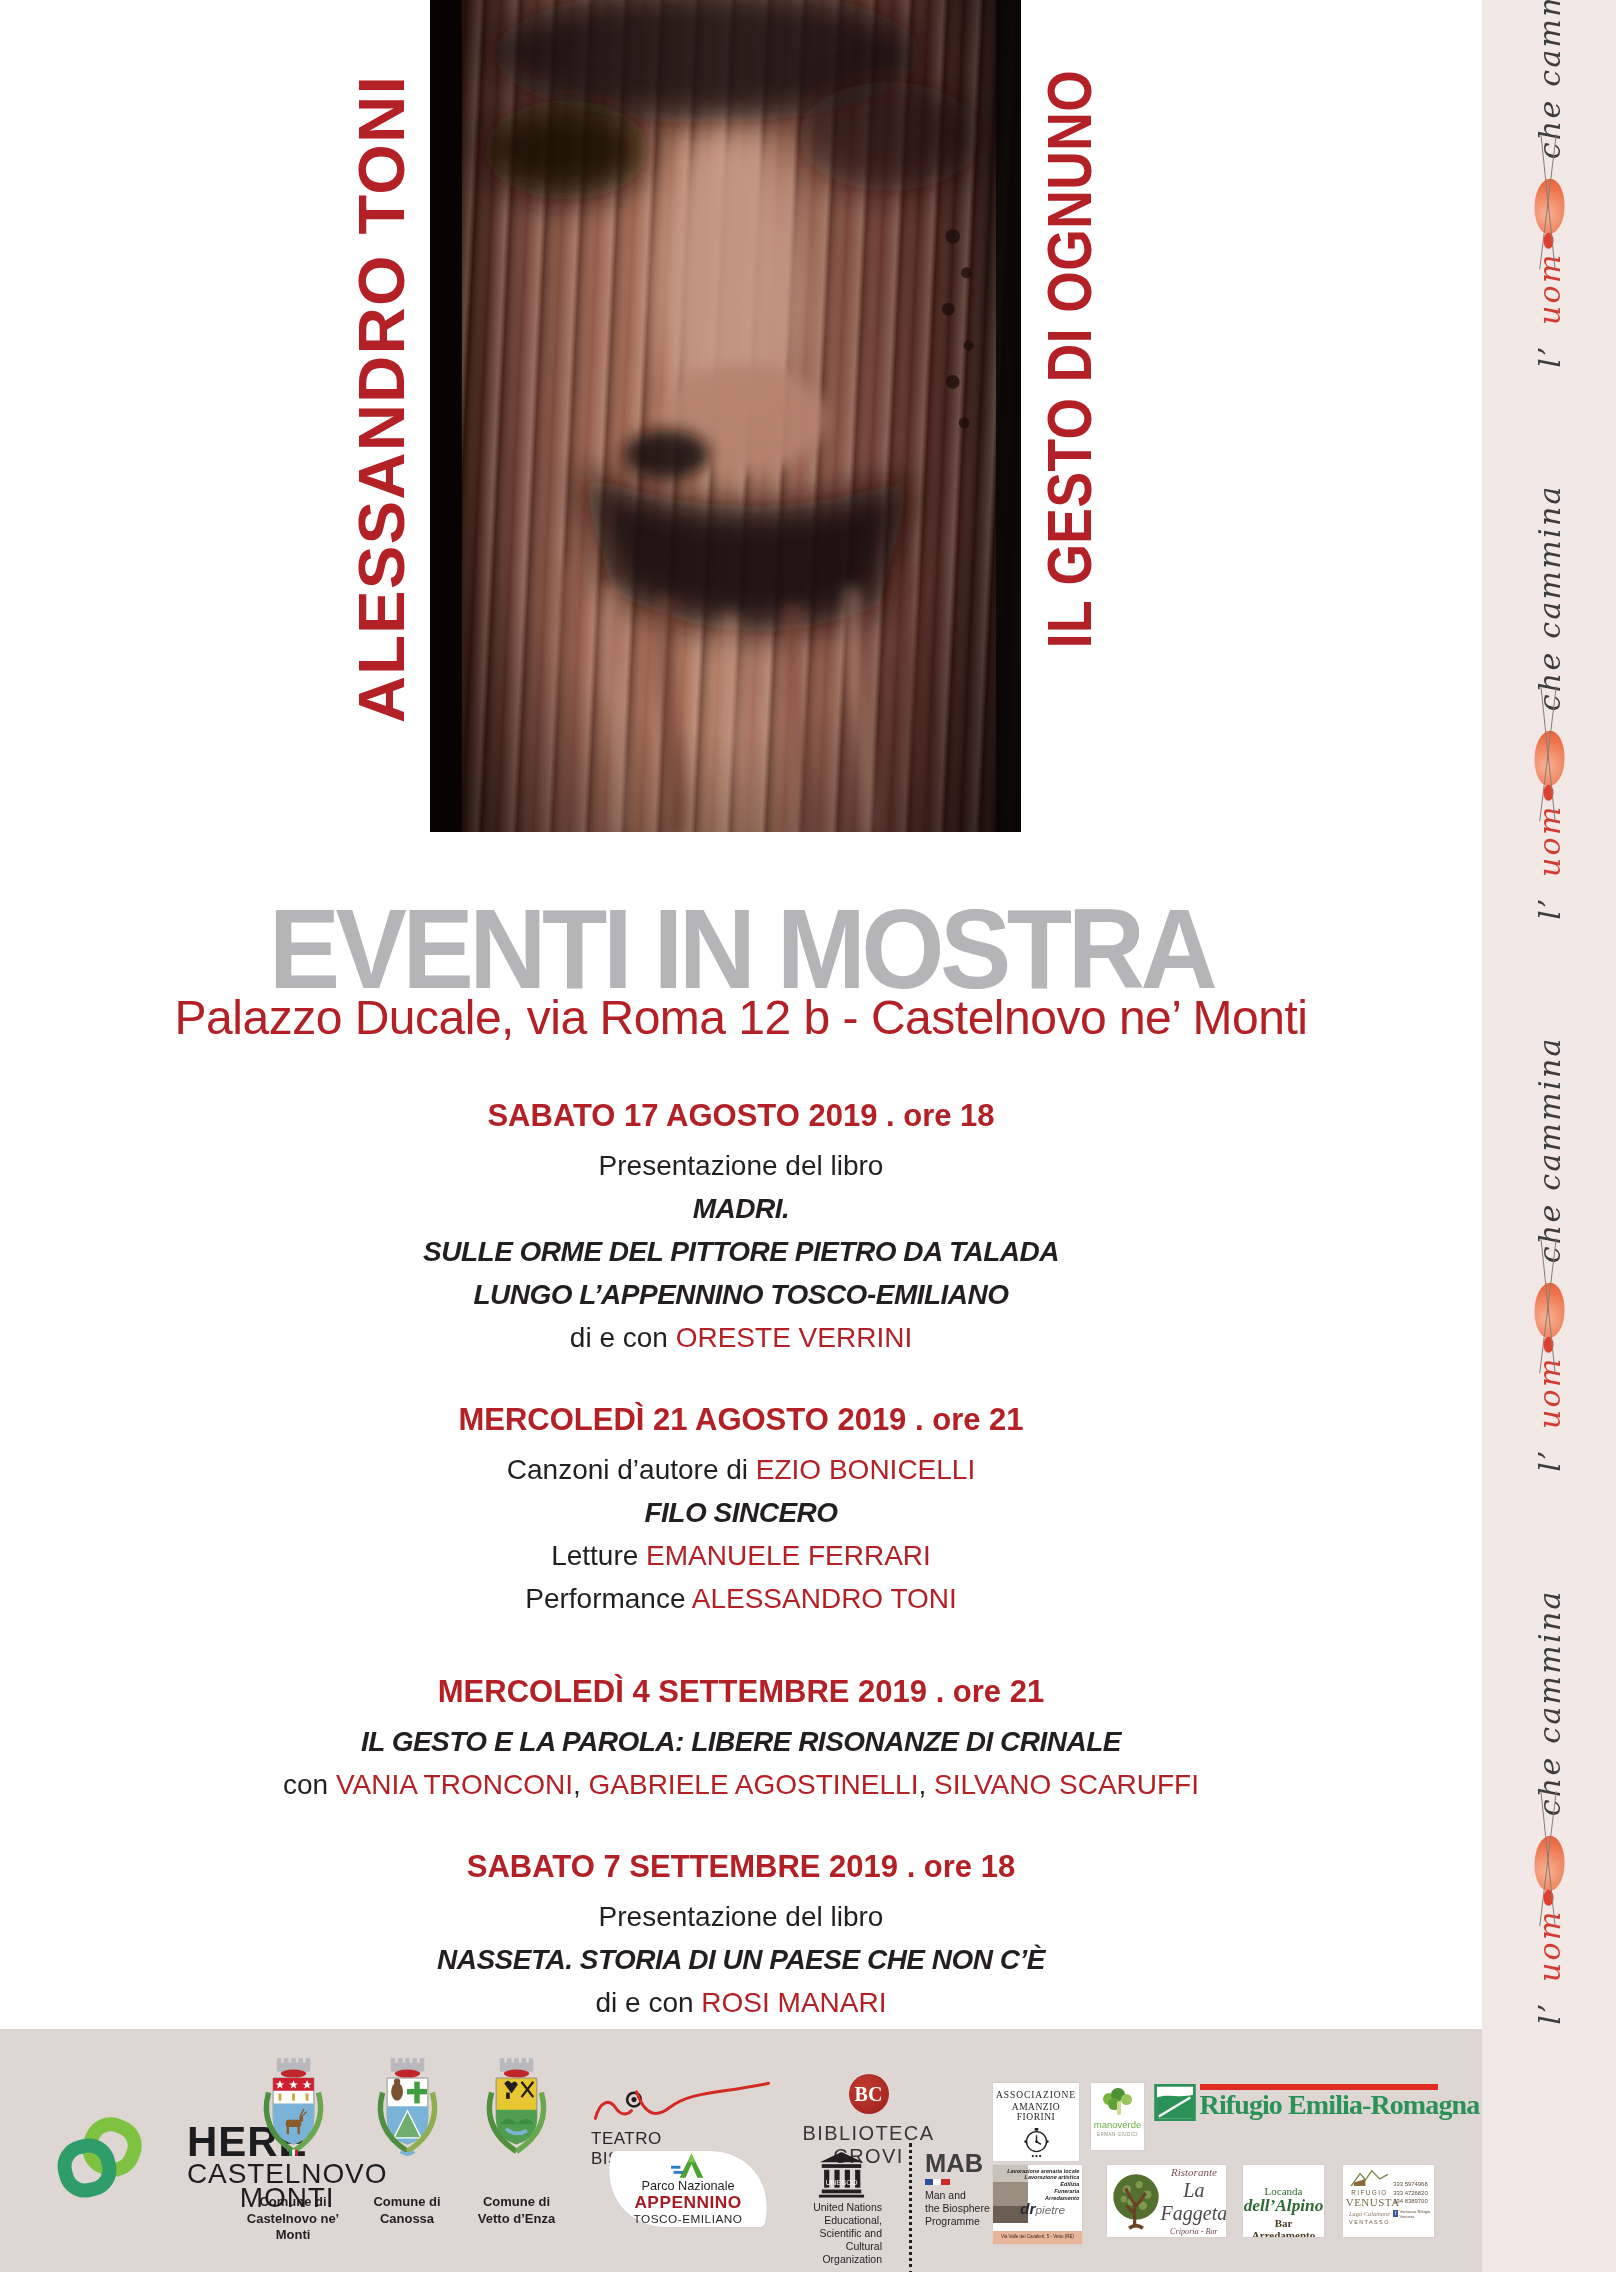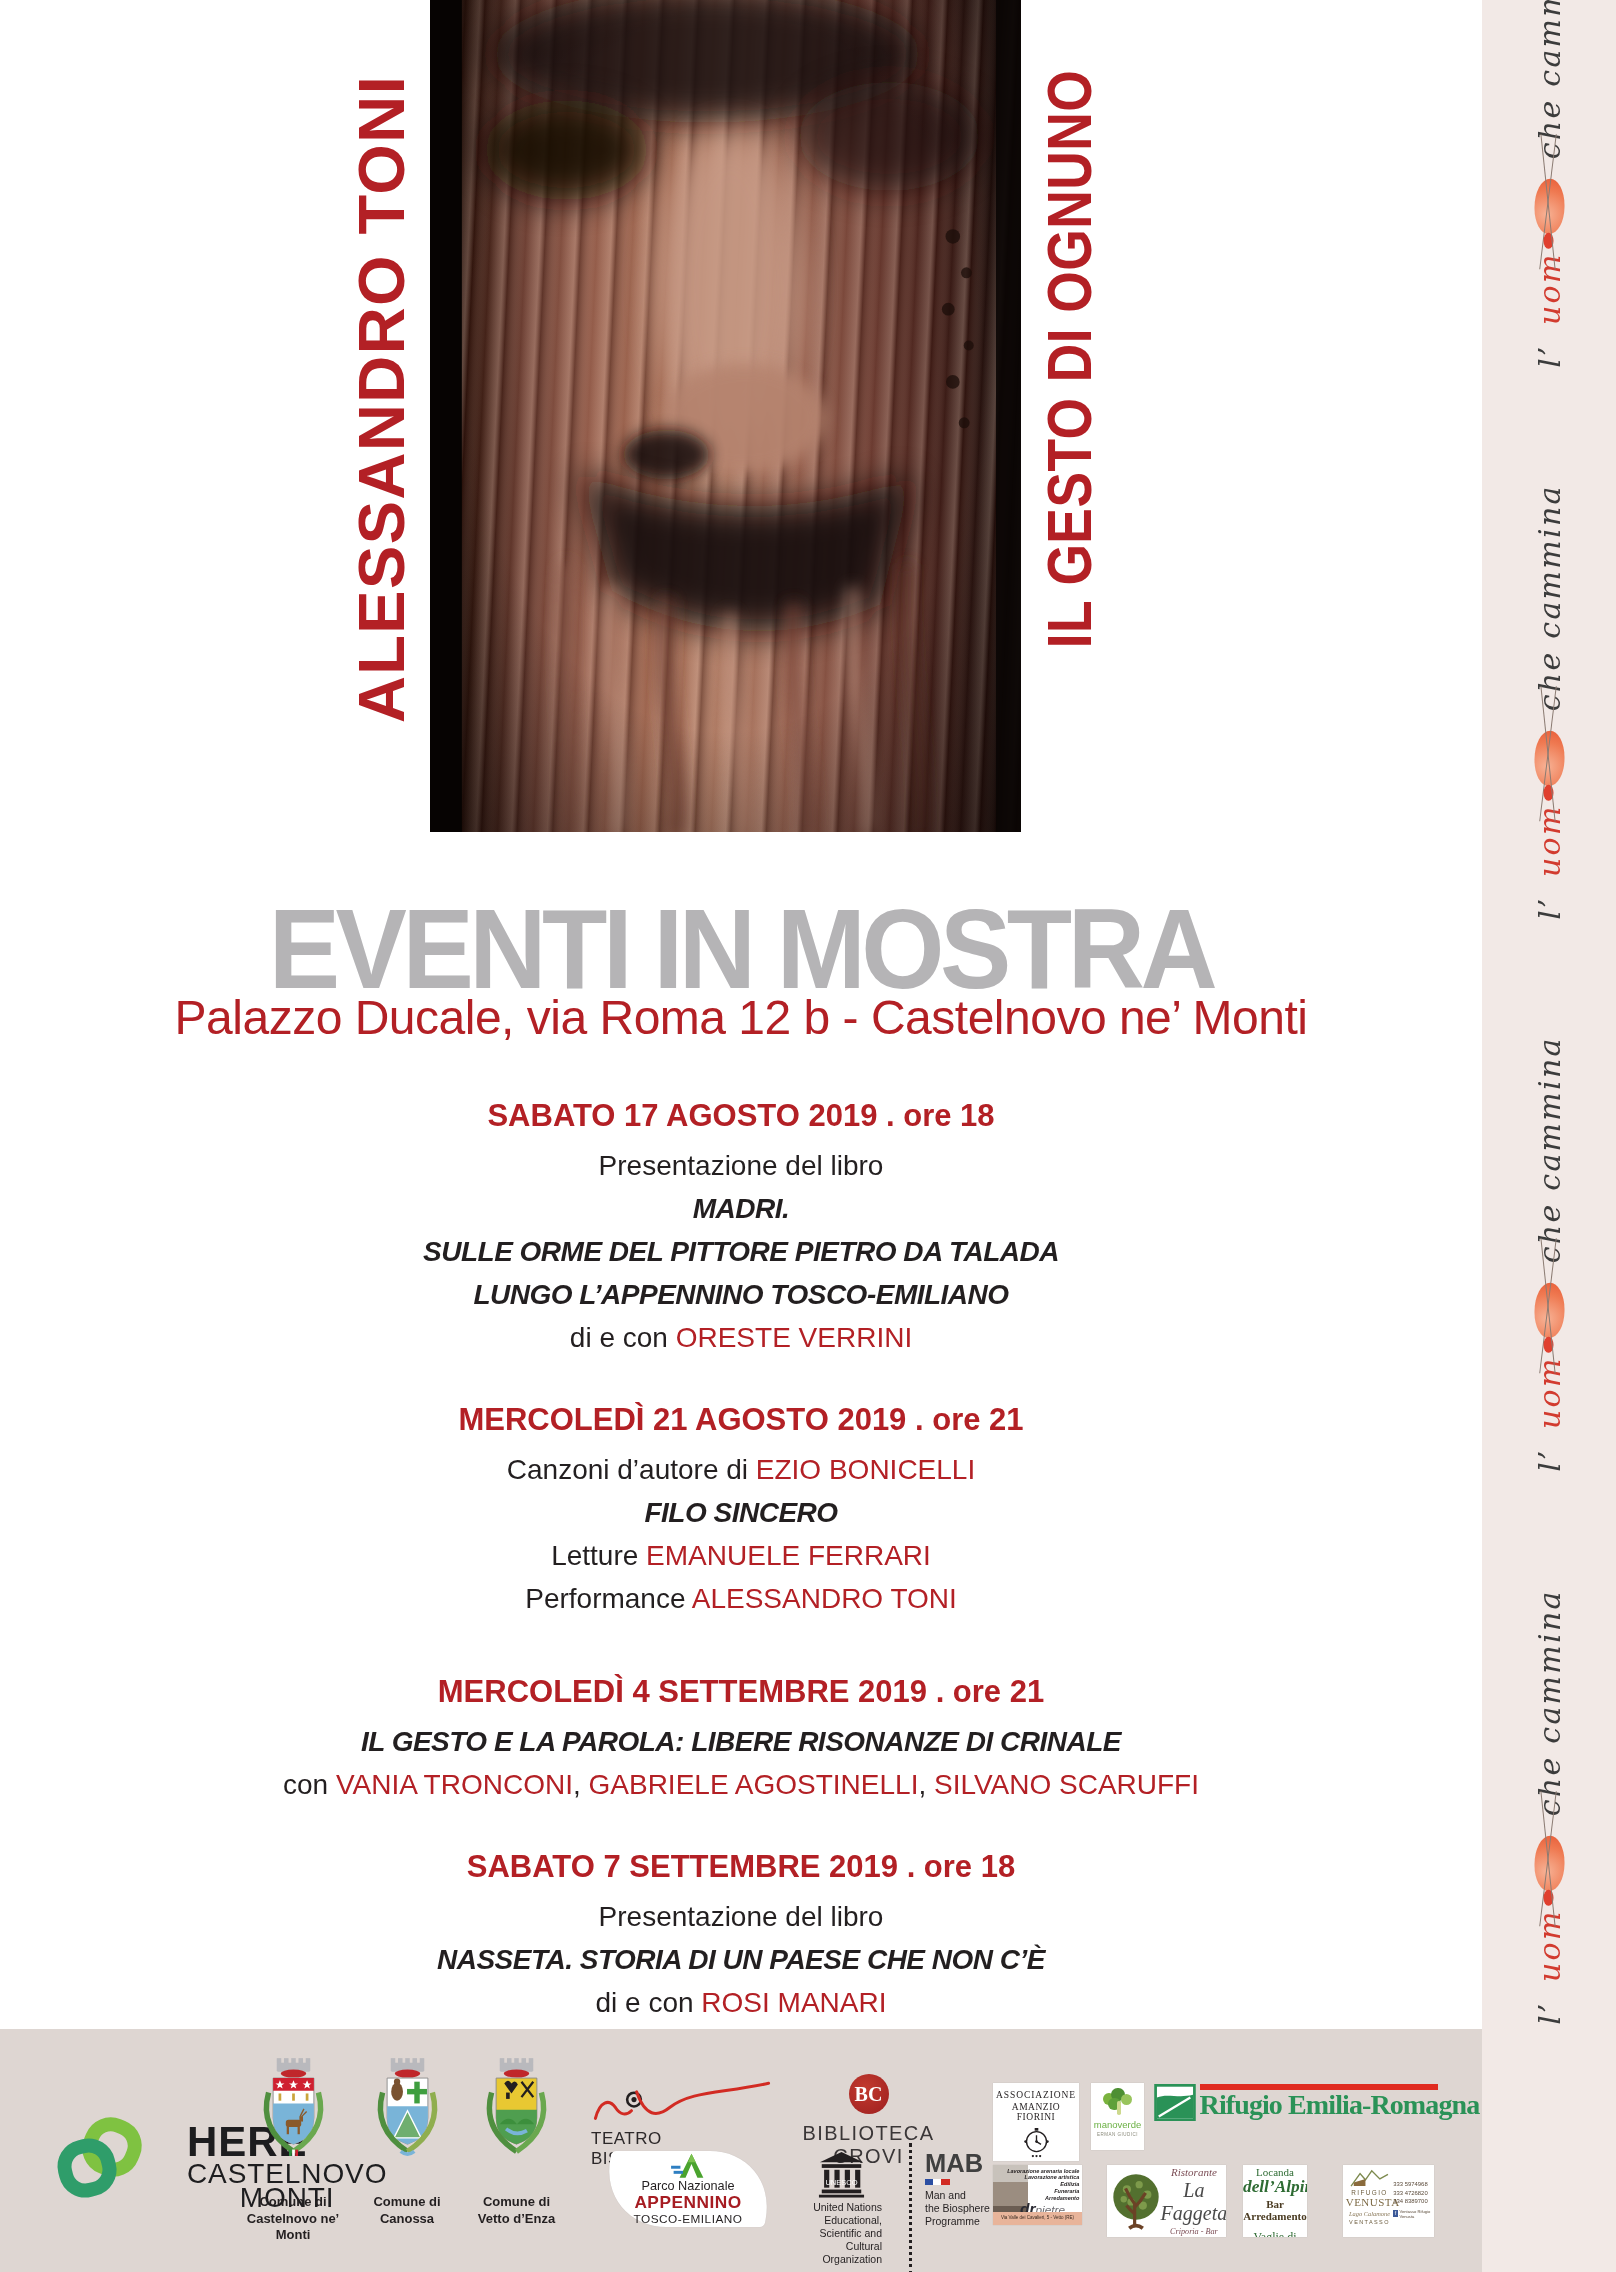--- a/index.html
+++ b/index.html
@@ -109,39 +109,39 @@
   .mv-name{font-size:9.5px;color:#6ab043;margin-top:2.7px;}
   .mv-sub{font-size:4.5px;color:#8a8a7a;letter-spacing:0.5px;margin-top:1.8px;}
 
   
   .regione{left:1154px;top:55px;display:flex;align-items:flex-start;gap:3.6px;}
   .re-right{display:flex;flex-direction:column;}
   .re-bar{width:238px;height:5.5px;background:#e02b20;}
   .re-text{font-family:"Liberation Serif",serif;font-weight:bold;font-size:28px;color:#2a9257;letter-spacing:-0.9px;line-height:28px;margin-top:1.8px;white-space:nowrap;}
 
   
-  .drpietre{left:993px;top:136px;width:89px;height:60px;font-style:italic;}
+  .drpietre{left:993px;top:136px;width:89px;height:79px;font-style:italic;}
   .dp-photo{position:absolute;left:0;top:0;width:35px;height:58px;
     background:linear-gradient(#c8c2bb 0 30%, #9b8d80 30% 70%, #6b5d52 70% 100%);}
   .dp-services{position:absolute;right:2.7px;top:2.7px;text-align:right;font-size:5.5px;font-weight:bold;line-height:6.8px;color:#231f20;}
   .dp-name{position:absolute;left:27px;top:35px;color:#2b2b33;}
   .dp-name b{font-size:15.5px;} .dp-name span{font-size:11.8px;color:#6b6b70;}
   .dp-addr{position:absolute;left:0;bottom:0;width:100%;height:12.7px;background:#e8b49a;
     font-size:4.5px;line-height:12.7px;text-align:center;color:#3a2a20;font-style:normal;}
 
   
   .faggeta{left:1107px;top:136px;width:119px;height:72px;display:flex;align-items:center;}
   .fg-tree{flex:0 0 auto;margin-left:3.6px;}
   .fg-text{flex:1;text-align:center;font-family:"Liberation Serif",serif;font-style:italic;}
   .fg1{font-size:11px;color:#7b4d55;}
   .fg2{font-size:20px;color:#4a4a4a;margin-top:0.9px;}
   .fg3{font-size:8.2px;color:#7b4d55;margin-top:2.7px;}
 
   
-  .alpino{left:1243px;top:136px;width:64px;height:72px;text-align:center;font-family:"Liberation Serif",serif;padding-top:1px;}
+  .alpino{left:1243px;top:136px;width:81px;height:72px;text-align:center;font-family:"Liberation Serif",serif;padding-top:20px;}
   .al1{font-size:11px;color:#2e6b33;}
   .al2{font-size:17.3px;font-style:italic;font-weight:bold;color:#2e6b33;line-height:18px;}
   .al3{font-size:11px;font-weight:bold;color:#4a3b22;margin-top:1.8px;}
   .al4{font-size:12px;color:#2e6b33;margin-top:8px;}
   .al5{font-size:5.5px;color:#3a3a3a;margin-top:1.4px;}
 
   
   .venusta{left:1343px;top:136px;width:91px;height:72px;display:flex;padding:3.6px 1.8px 0 2.7px;}
   .vn-left{width:55%;text-align:center;}
   .vn-right{width:45%;text-align:left;padding-top:11.8px;}

